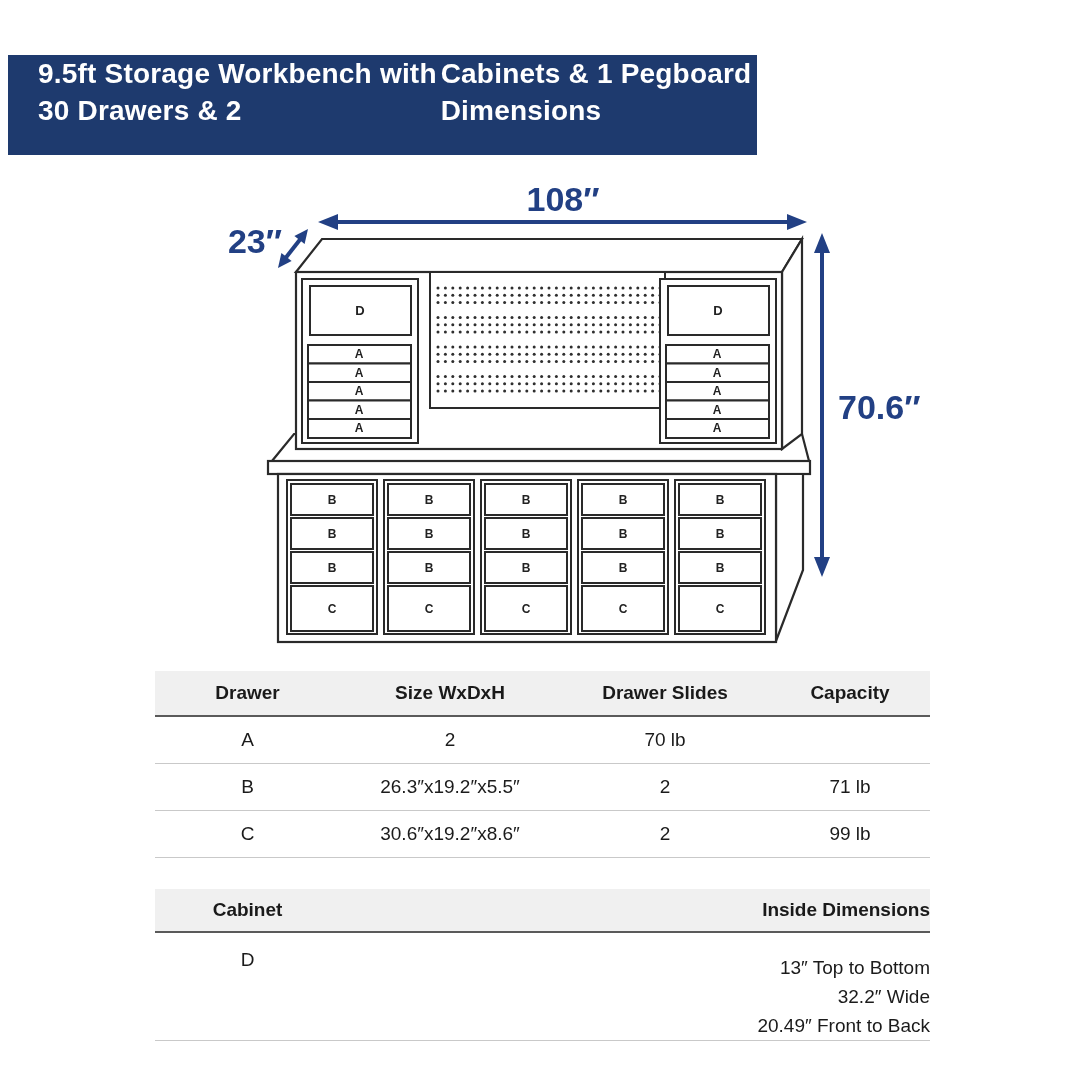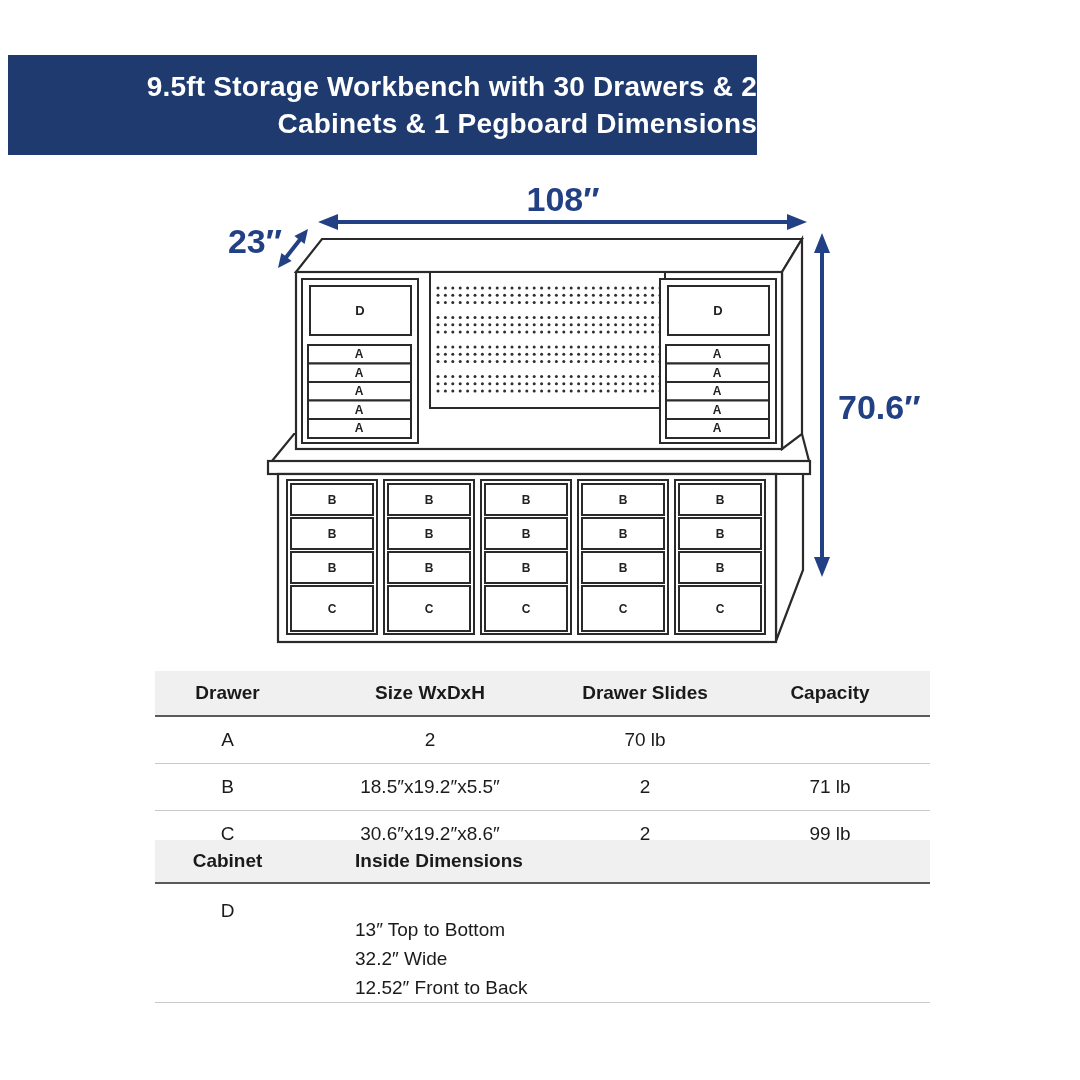--- a/index.html
+++ b/index.html
@@ -10,49 +10,49 @@
   }
   html,body{margin:0;padding:0;background:#fff;}
   #stage{
     position:relative;width:1080px;height:1080px;background:#fff;overflow:hidden;
     font-family:"Liberation Sans",sans-serif;
   }
   
   .banner{
     position:absolute;left:8px;top:55px;width:749px;height:100px;
     background:var(--banner-bg);color:#fff;
-    display:flex;flex-direction:column;justify-content:center;
+    display:flex;justify-content:center;
     padding-left:30px;box-sizing:border-box;
-    font-size:28px;font-weight:bold;line-height:37px;letter-spacing:.2px;text-align:right;
+    font-size:28px;font-weight:bold;line-height:37px;letter-spacing:.2px;
   }
   
   svg{position:absolute;left:0;top:0;}
   .ol{stroke:var(--line);fill:#fff;stroke-width:2.2;stroke-linejoin:miter;}
   .ol-thin{stroke:var(--line);fill:#fff;stroke-width:2;}
   #peg-dots circle{fill:#2e2e2e;stroke:none;}
   .lbl{font:600 12px "Liberation Sans",sans-serif;fill:#222;stroke:none;text-anchor:middle;}
   .lbl-d{font-size:13px;}
   .dimline{stroke:var(--accent);stroke-width:4;fill:none;}
   .dimfill{fill:var(--accent);stroke:none;}
   .dimtext{font:bold 34px "Liberation Sans",sans-serif;fill:var(--accent);stroke:none;}
   
   .spec-table{position:absolute;left:155px;width:775px;color:var(--table-text);font-size:19px;}
   .t1{top:671px;}
-  .t2{top:840px;}
+  .t2{top:889px;}
   .trow{display:grid;grid-template-columns:145px 260px 170px 200px;align-items:center;}
   .t2 .trow{grid-template-columns:145px 630px;}
   .thead{height:44px;background:#f0f0f0;font-weight:bold;color:#1a1a1a;
          border-bottom:2px solid #5a5a5a;}
   .t2 .thead{height:42px;}
   .tbody-row{height:46px;border-bottom:1px solid #c9c9c9;}
-  .cell{text-align:center;}
-  .cell-left{text-align:left;padding-left:55px;}
+  .cell{text-align:center;margin-left:40px;}
+  .cell-left{text-align:right;padding-left:55px;}
   .t2 .tbody-row{height:auto;min-height:104px;align-items:start;border-bottom:1px solid #c9c9c9;}
   .t2 .tbody-row .cell{padding-top:16px;}
-  .dim-lines{padding-top:31px;line-height:29px;}
+  .dim-lines{padding-top:20px;line-height:29px;}
 </style>
 </head>
 <body>
 
 <div id="stage">
 
   <div class="banner">
     <div>9.5ft Storage Workbench with 30 Drawers &amp; 2</div>
     <div>Cabinets &amp; 1 Pegboard Dimensions</div>
   </div>
@@ -574,21 +574,21 @@
       <div class="cell">Drawer Slides</div>
       <div class="cell">Capacity</div>
     </div>
     <div class="trow tbody-row">
       <div class="cell">A</div>
       <div class="cell">2</div>
       <div class="cell">70 lb</div>
     </div>
     <div class="trow tbody-row">
       <div class="cell">B</div>
-      <div class="cell">18.5″x19.2″x5.5″</div>
+      <div class="cell">26.3″x19.2″x5.5″</div>
       <div class="cell">2</div>
       <div class="cell">71 lb</div>
     </div>
     <div class="trow tbody-row">
       <div class="cell">C</div>
       <div class="cell">30.6″x19.2″x8.6″</div>
       <div class="cell">2</div>
       <div class="cell">99 lb</div>
     </div>
   </div>
@@ -596,18 +596,18 @@
   <div class="spec-table t2">
     <div class="trow thead">
       <div class="cell">Cabinet</div>
       <div class="cell cell-left">Inside Dimensions</div>
     </div>
     <div class="trow tbody-row">
       <div class="cell">D</div>
       <div class="cell-left dim-lines">
         <div>13″ Top to Bottom</div>
         <div>32.2″ Wide</div>
-        <div>12.52″ Front to Back</div>
+        <div>20.49″ Front to Back</div>
       </div>
     </div>
   </div>
 
 </div>
 
 </body></html>

